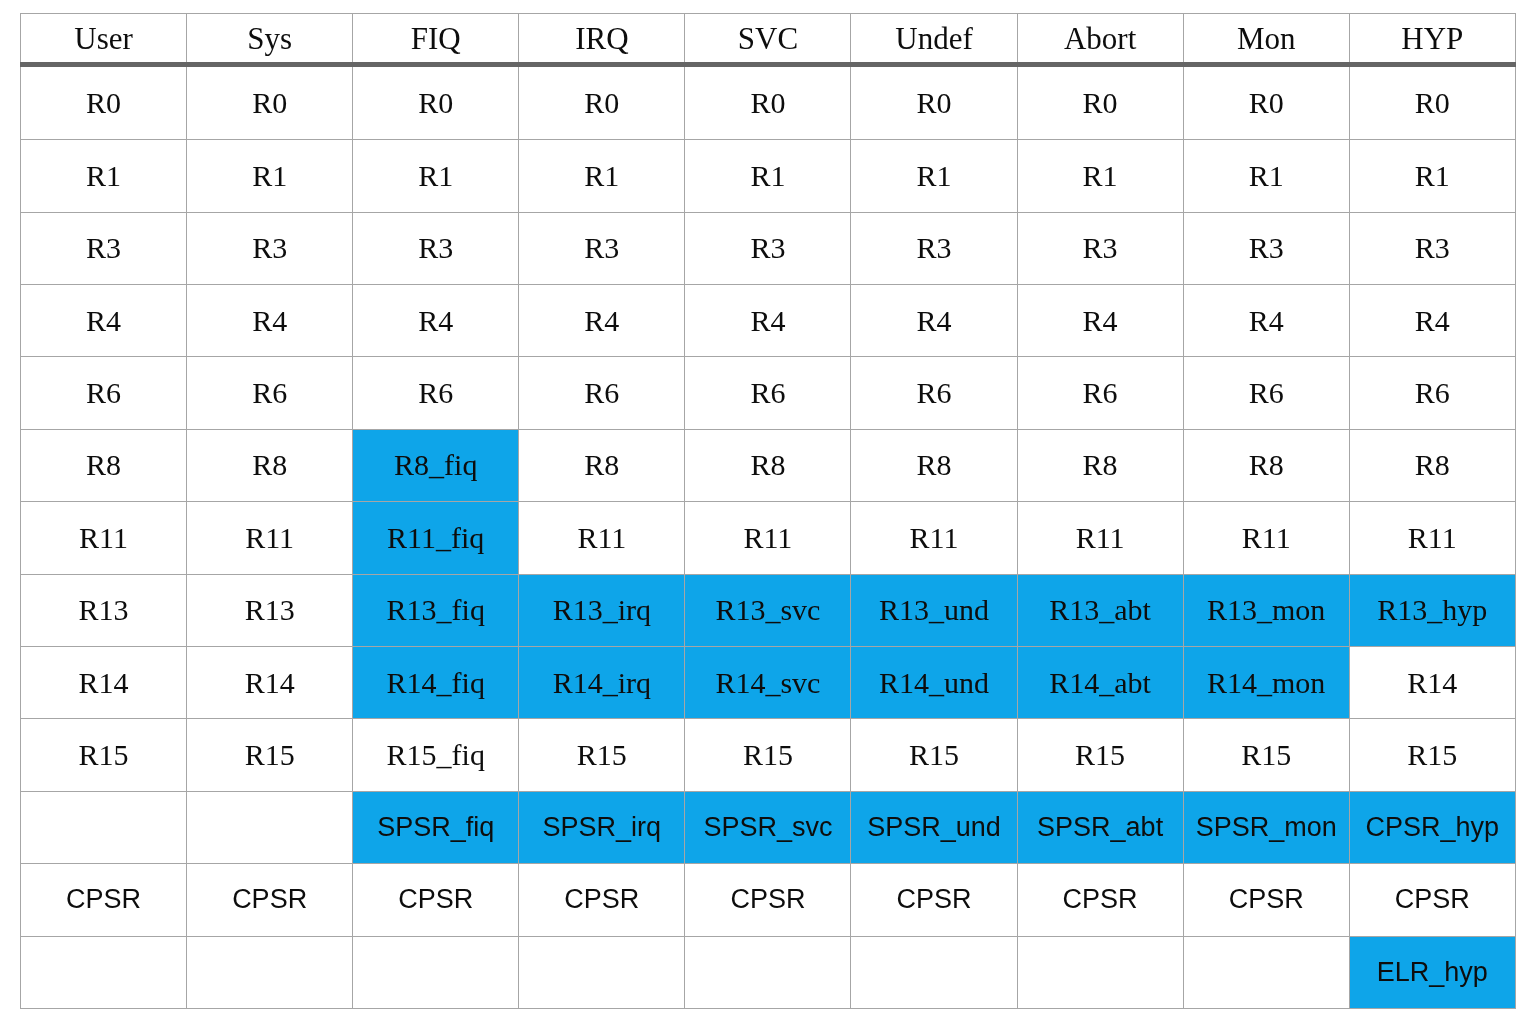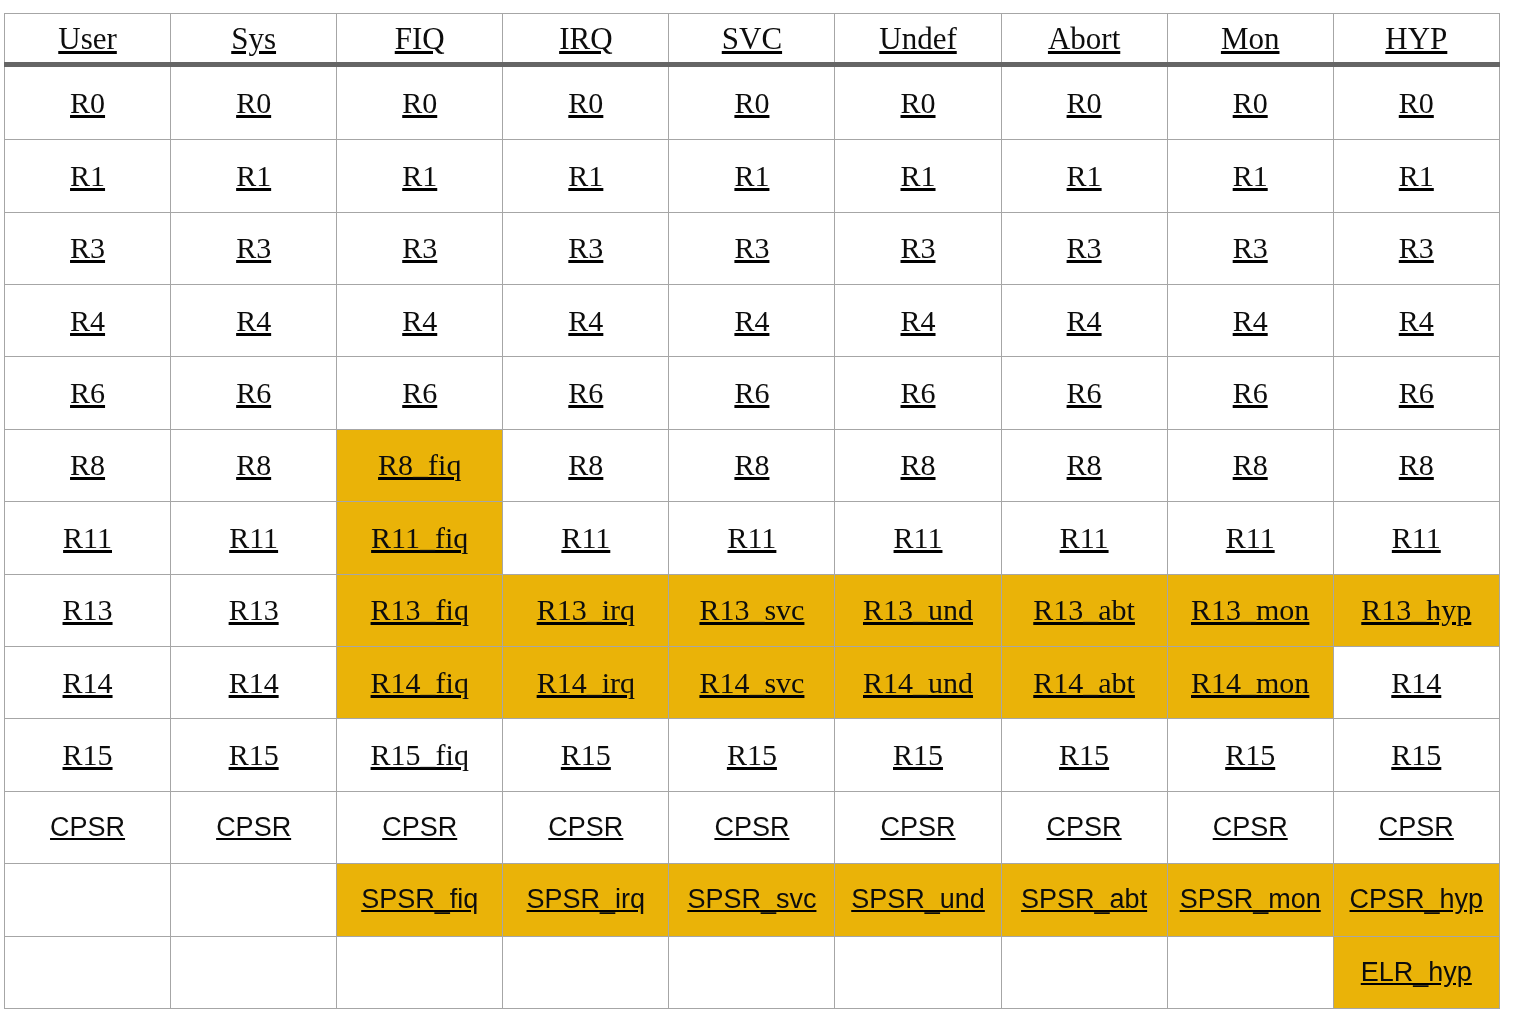--- a/index.html
+++ b/index.html
@@ -8,25 +8,24 @@
     background: #ffffff;
     width: 1524px;
     height: 1021px;
     overflow: hidden;
   }
   body {
     font-family: "Liberation Serif", "DejaVu Serif", serif;
   }
   #reg-table-wrap {
     position: absolute;
-    left: 4px;
+    left: 20px;
     top: 13px;
     width: 1495px;
     height: 996px;
-    text-decoration: underline;
   }
   table.regtable {
     border-collapse: collapse;
     table-layout: fixed;
     width: 1495px;
     height: 996px;
   }
   table.regtable col { width: 166.1px; }
   table.regtable th,
   table.regtable td {
@@ -42,21 +41,21 @@
     font-weight: normal;
     white-space: nowrap;
     overflow: hidden;
   }
   table.regtable thead th {
     border-bottom: 5px solid #656565;
     font-size: 31px;
     height: 48px;
   }
   table.regtable tbody tr td.hl {
-    background: #eab308;
+    background: #0ea5e9;
   }
   table.regtable tbody tr.sans td {
     font-family: "Liberation Sans", "DejaVu Sans", sans-serif;
     font-size: 27px;
   }
 </style>
 </head>
 <body>
 
 <div id="reg-table-wrap">
@@ -190,42 +189,42 @@
           <td>R15</td>
           <td>R15_fiq</td>
           <td>R15</td>
           <td>R15</td>
           <td>R15</td>
           <td>R15</td>
           <td>R15</td>
           <td>R15</td>
         </tr>
         <tr class="sans">
-          <td>CPSR</td>
-          <td>CPSR</td>
-          <td>CPSR</td>
-          <td>CPSR</td>
-          <td>CPSR</td>
-          <td>CPSR</td>
-          <td>CPSR</td>
-          <td>CPSR</td>
-          <td>CPSR</td>
-        </tr>
-        <tr class="sans">
           <td></td>
           <td></td>
           <td class="hl">SPSR_fiq</td>
           <td class="hl">SPSR_irq</td>
           <td class="hl">SPSR_svc</td>
           <td class="hl">SPSR_und</td>
           <td class="hl">SPSR_abt</td>
           <td class="hl">SPSR_mon</td>
           <td class="hl">CPSR_hyp</td>
         </tr>
         <tr class="sans">
+          <td>CPSR</td>
+          <td>CPSR</td>
+          <td>CPSR</td>
+          <td>CPSR</td>
+          <td>CPSR</td>
+          <td>CPSR</td>
+          <td>CPSR</td>
+          <td>CPSR</td>
+          <td>CPSR</td>
+        </tr>
+        <tr class="sans">
           <td></td>
           <td></td>
           <td></td>
           <td></td>
           <td></td>
           <td></td>
           <td></td>
           <td></td>
           <td class="hl">ELR_hyp</td>
         </tr>

